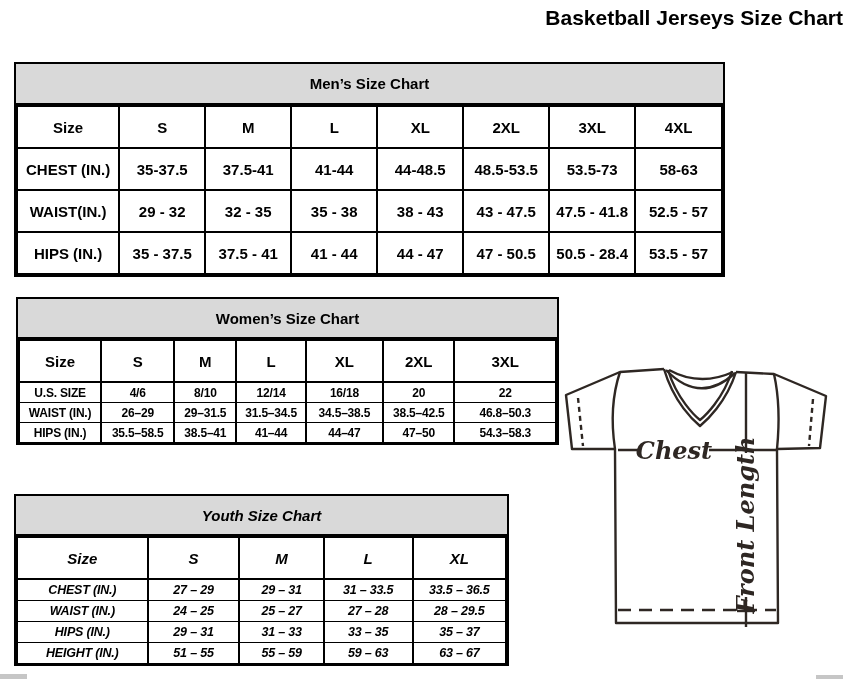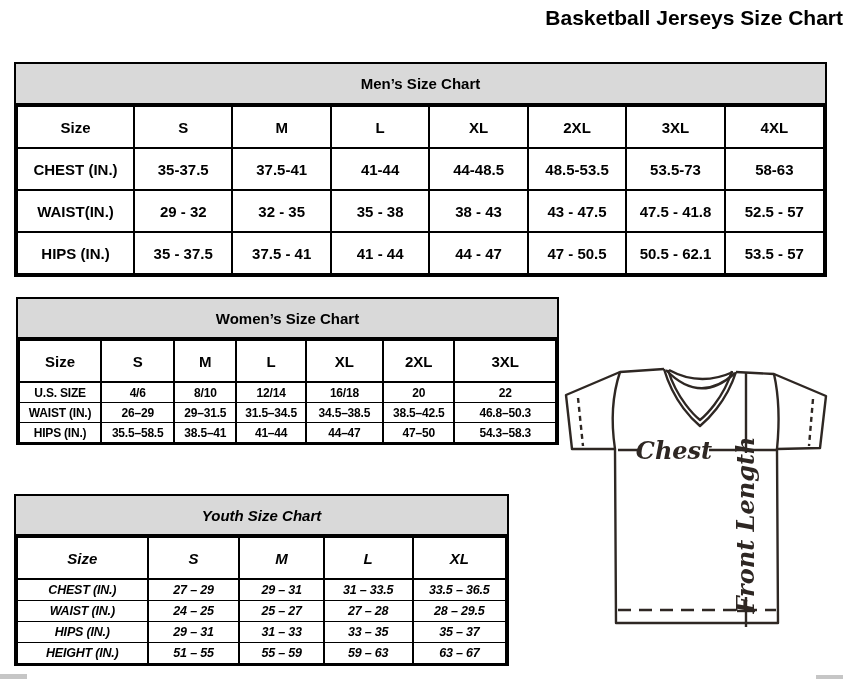--- a/index.html
+++ b/index.html
@@ -16,21 +16,21 @@
     background:#d9d9d9; border-bottom:2px solid #000;
     display:flex; align-items:center; justify-content:center;
     font-weight:bold; font-size:15px;
   }
   .chart table { border-collapse:collapse; width:100%; table-layout:fixed; }
   .chart td {
     border:2px solid #000; text-align:center; vertical-align:middle;
     font-weight:bold; padding:0; overflow:hidden; white-space:nowrap;
   }
   
-  #mens { left:14px; top:62px; width:813px; }
+  #mens { left:14px; top:62px; width:711px; }
   #mens .caption { height:39px; }
   #mens td { height:40px; font-size:15px; }
   
   #womens { left:16px; top:297px; width:543px; }
   #womens .caption { height:38px; }
   #womens tr.size-row td { height:40px; font-size:15px; }
   #womens tr.data-row td {
     height:19px; font-size:12px;
     border-top-width:1px; border-bottom-width:1px; letter-spacing:-0.2px;
   }
@@ -104,21 +104,21 @@
           <td>47.5 - 41.8</td>
           <td>52.5 - 57</td>
         </tr>
         <tr class="data-row">
           <td>HIPS (IN.)</td>
           <td>35 - 37.5</td>
           <td>37.5 - 41</td>
           <td>41 - 44</td>
           <td>44 - 47</td>
           <td>47 - 50.5</td>
-          <td>50.5 - 62.1</td>
+          <td>50.5 - 28.4</td>
           <td>53.5 - 57</td>
         </tr>
       </tbody>
   </table>
 </div>
 
 <div class="chart" id="womens">
   <div class="caption">Women’s Size Chart</div>
   <table>
     <colgroup>

